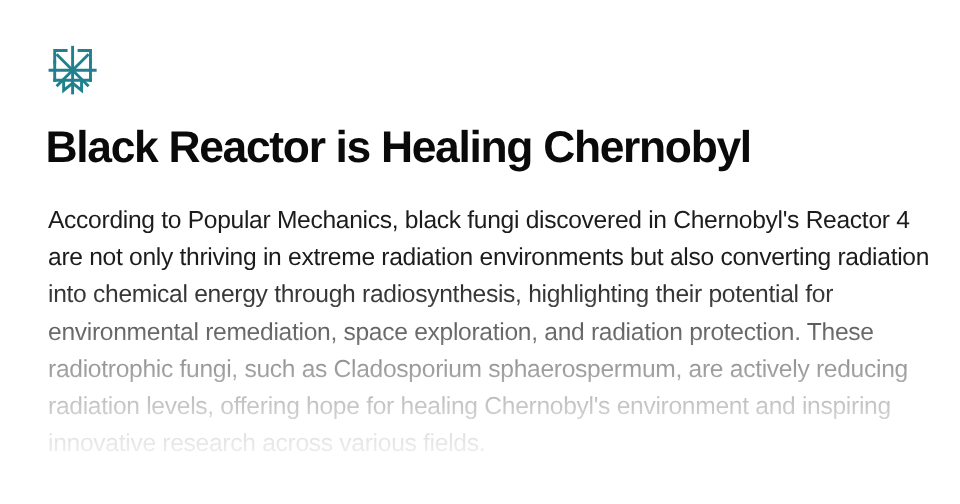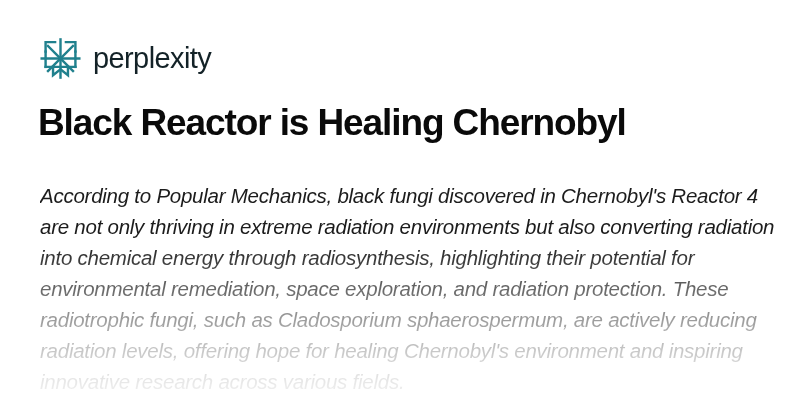--- a/index.html
+++ b/index.html
@@ -58,23 +58,22 @@
     line-height: 42px;
     font-weight: 700;
     letter-spacing: -1.1px;
     color: #0a0a0a;
     white-space: nowrap;
   }
 
   
   .body-wrap {
     position: relative;
-    margin-top: 36px;
+    margin-top: 24px;
     width: 735px;
-    font-style: italic;
   }
   .body-copy {
     font-size: 20.5px;
     line-height: 31px;
     font-weight: 400;
     letter-spacing: -0.25px;
     color: #1c1c1c;
     margin: 0;
     -webkit-mask-image: linear-gradient(
         to bottom,
@@ -126,21 +125,20 @@
           <path d="M6.0 14.6 V31.0"></path>
 
           <path d="M38.0 14.6 V31.0"></path>
 
           <path d="M6.0 31.0 H38.0"></path>
 
           <path d="M14.0 31.0 L14.0 40.0 L22 33.5 L30.0 40.0 L30.0 31.0"></path>
         </g>
       </svg>
     </span>
-    <span class="brand-word">perplexity</span>
   </div>
 
   <h1 class="headline">Black Reactor is Healing Chernobyl</h1>
 
   <div class="body-wrap">
     <p class="body-copy">According to Popular Mechanics, black fungi discovered in Chernobyl's Reactor 4 are not only thriving in extreme radiation environments but also converting radiation into chemical energy through radiosynthesis, highlighting their potential for environmental remediation, space exploration, and radiation protection. These radiotrophic fungi, such as Cladosporium sphaerospermum, are actively reducing radiation levels, offering hope for healing Chernobyl's environment and inspiring innovative research across various fields.</p>
   </div>
 
 </div>
 

